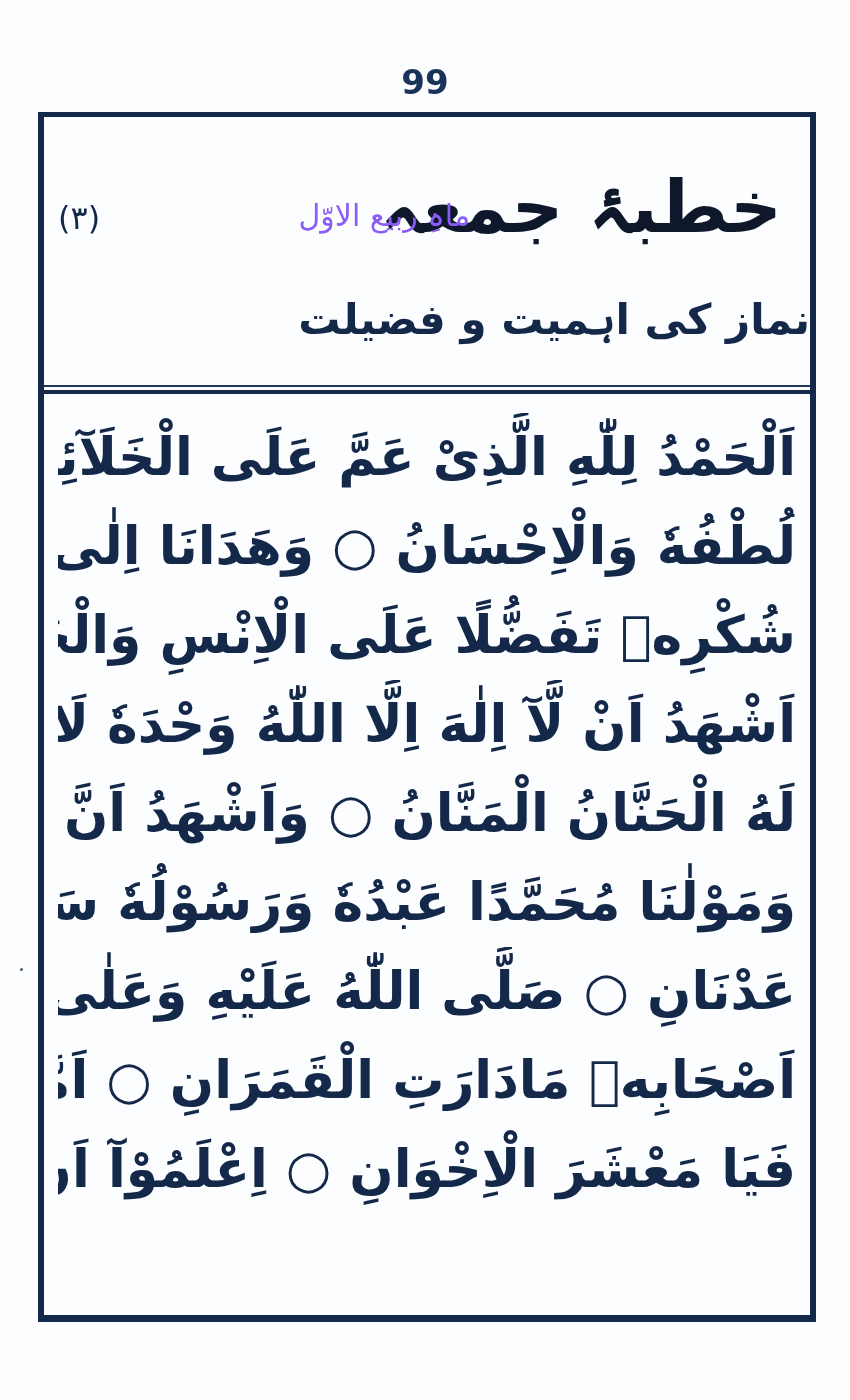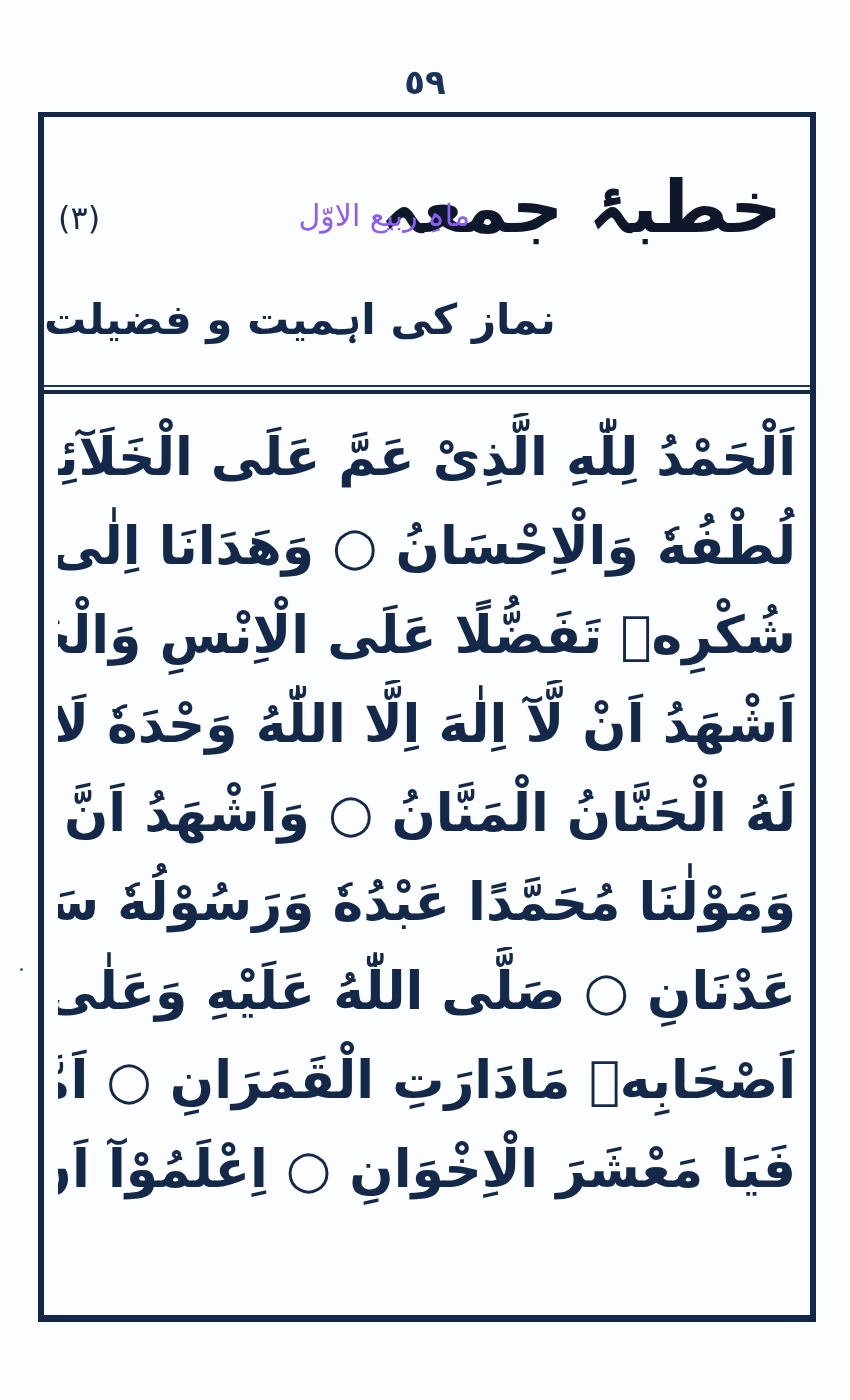--- a/index.html
+++ b/index.html
@@ -78,21 +78,21 @@
       line-height: 50px;
       color: #14284a;
       direction: ltr;
       letter-spacing: 2px;
     }
     .subtitle {
       position: absolute;
       top: 168px;
       left: 0;
       width: 766px;
-      text-align: left;
+      text-align: right;
       font-size: 42px;
       font-weight: bold;
       line-height: 70px;
       color: #14284a;
       direction: rtl;
     }
     .separator {
       position: absolute;
       left: 0;
       top: 268px;
@@ -138,21 +138,21 @@
       top: 968px;
       width: 3px;
       height: 3px;
       border-radius: 50%;
       background: #4a5a72;
     }
   </style>
 </head>
 <body>
 
-<div class="page-number">٥٩</div>
+<div class="page-number">99</div>
 
 <div class="frame">
   <div class="header">
     <div class="header-title-row">
       <span class="khutba-title">خطبۂ جمعہ</span>
       <span class="month-label">ماہِ ربیع الاوّل</span>
       <span class="khutba-number">(٣)</span>
     </div>
     <div class="subtitle">نماز کی اہمیت و فضیلت</div>
   </div>

